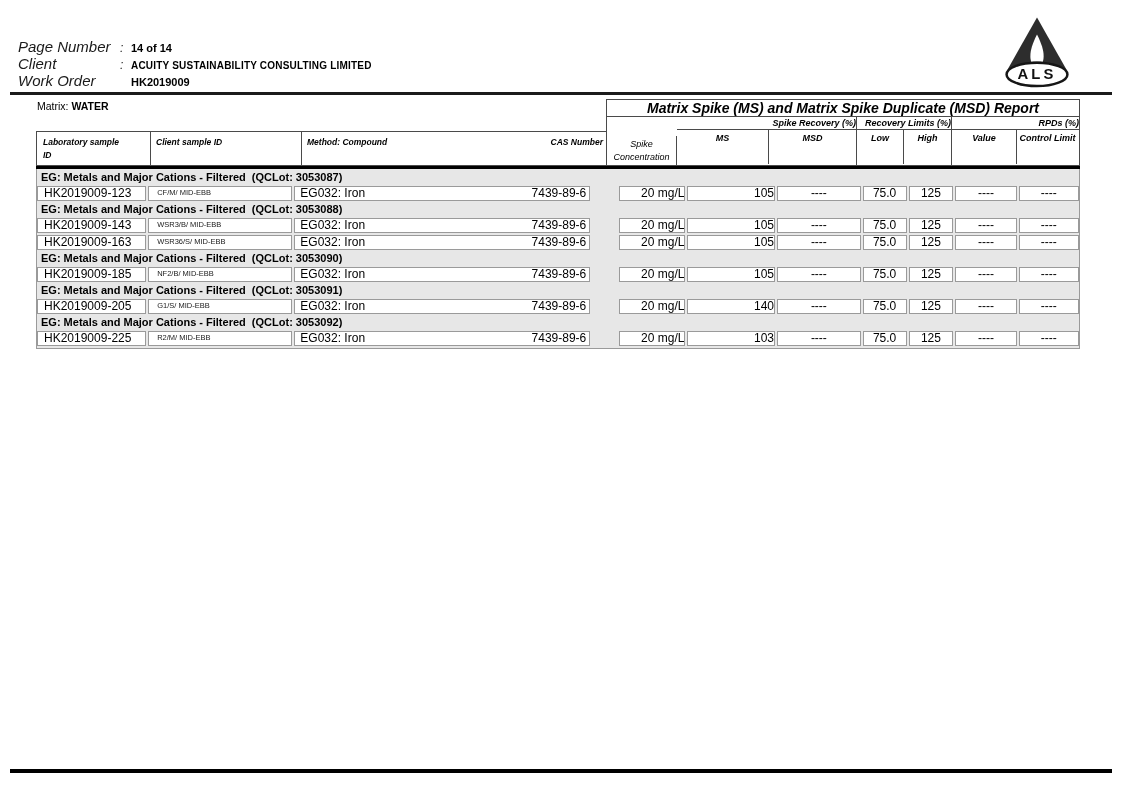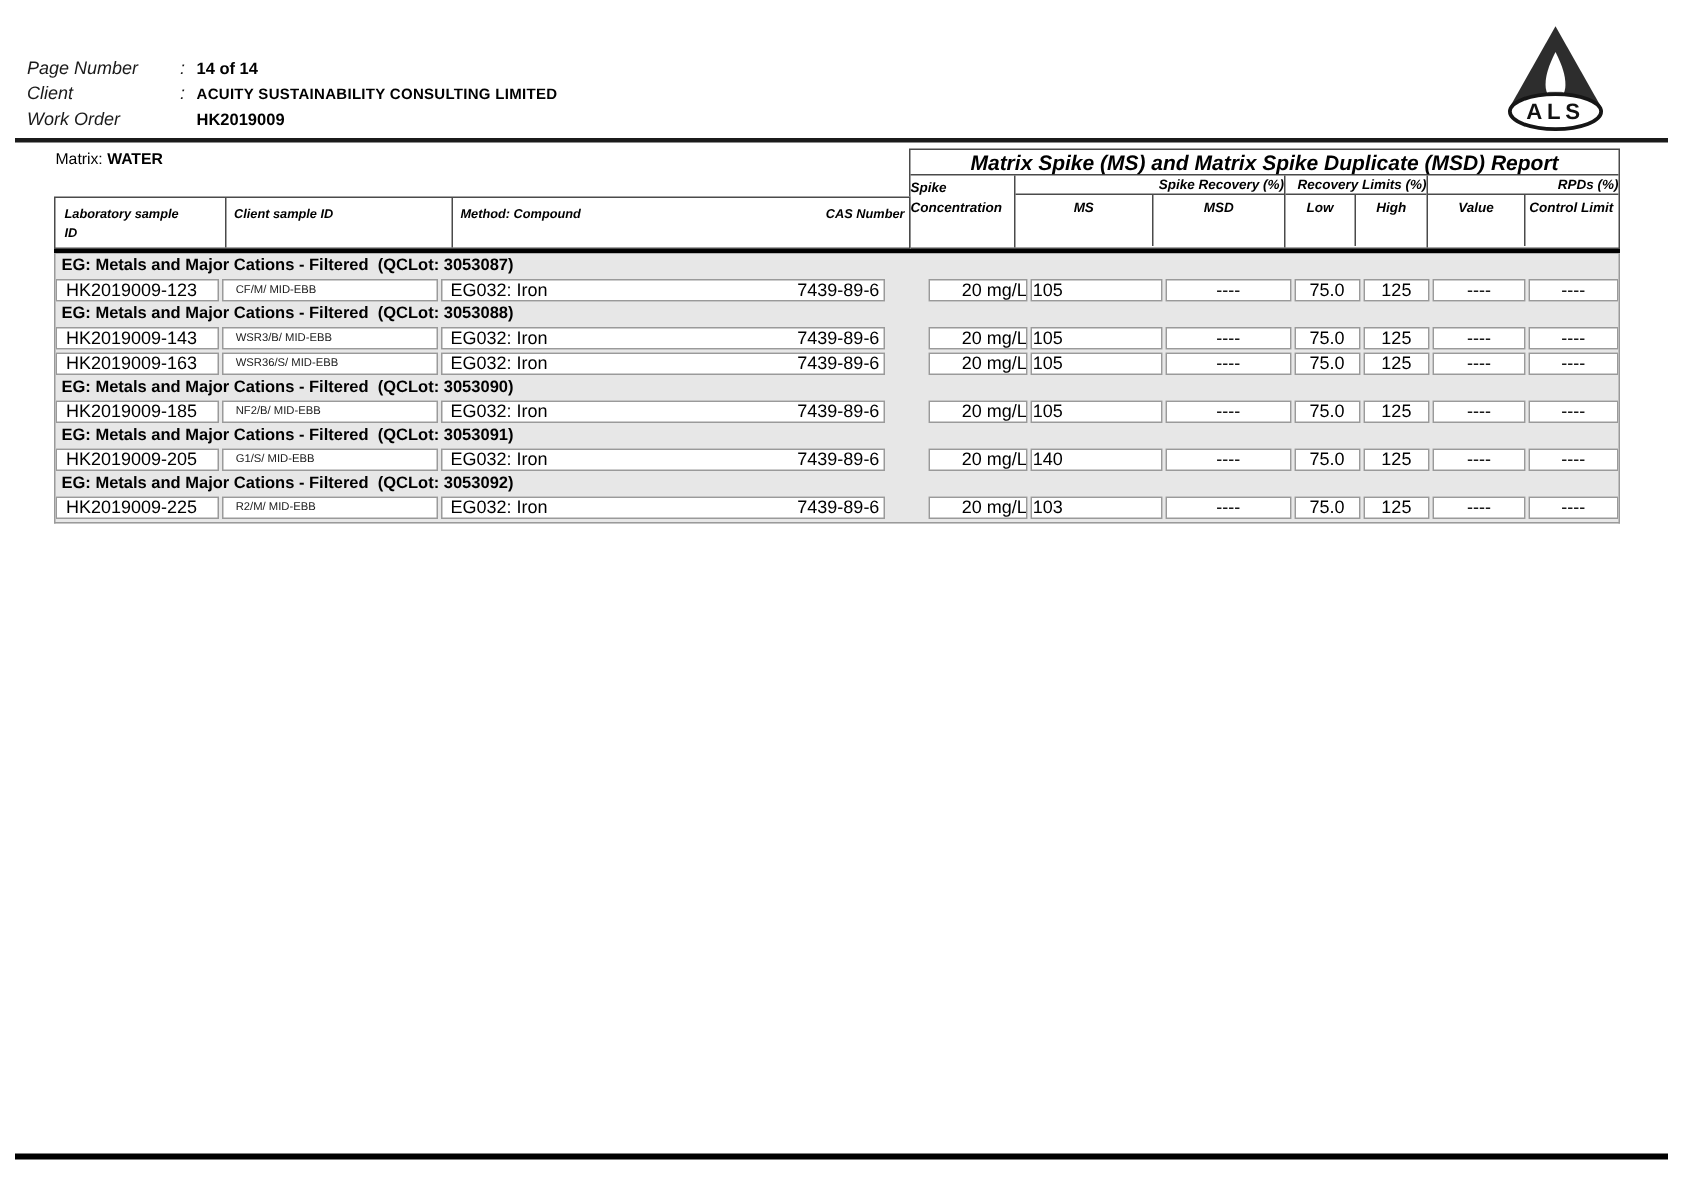--- a/index.html
+++ b/index.html
@@ -2,38 +2,38 @@
 <html><head>
 <meta charset="utf-8">
 <style>
   * { margin:0; padding:0; box-sizing:border-box; }
   body { background:#fff; font-family:"Liberation Sans", sans-serif; }
   .page { position:relative; width:1122px; height:794px; background:#fff; overflow:hidden; }
 
   
   .doc-header { position:absolute; left:18px; top:38px; }
   .kv-row { display:flex; height:17px; align-items:baseline; }
-  .kv-label { width:102px; font-style:italic; font-size:12px; color:#1a1a1a; }
+  .kv-label { width:102px; font-style:italic; font-size:15px; color:#1a1a1a; }
   .kv-colon { width:11px; font-style:italic; font-size:12px; color:#1a1a1a; }
   .kv-value { font-weight:bold; font-size:11px; color:#000;text-align:center; }
   .kv-value.small { font-size:10px; letter-spacing:0.2px; }
 
   .logo { position:absolute; left:998px; top:13px; width:78px; height:76px; }
 
   .rule-top { position:absolute; left:10px; top:92px; width:1102px; height:3px; background:#1b1b1b; }
   .rule-bottom { position:absolute; left:10px; top:769px; width:1102px; height:4px; background:#000; }
 
   .matrix-line { position:absolute; left:37px; top:100px; font-size:10.5px; color:#000; }
   .matrix-line b { font-weight:bold; }
 
   
   .rh-box { position:absolute; left:606px; top:99px; width:474px; height:67px; border:1px solid #4a4a4a; background:#fff; }
   .rh-title { height:17px; line-height:16px; border-bottom:1px solid #4a4a4a; text-align:center; font-weight:bold; font-style:italic; font-size:14px; color:#000; }
   .rh-cols { display:flex; height:48px; }
-  .rh-conc { width:70px; border-right:1px solid #4a4a4a; padding-top:2px; font-weight:bold; font-style:italic; font-size:9px; line-height:13px; }
+  .rh-conc { width:70px; border-right:1px solid #4a4a4a; text-align:center; padding-top:2px; font-weight:normal; font-style:italic; font-size:9px; line-height:13px;margin-top:19px; }
   .rh-group { border-right:1px solid #4a4a4a; }
   .rh-group.last { border-right:none; }
   .rh-group-title { height:13px; line-height:13px; border-bottom:1px solid #4a4a4a; text-align:right; font-weight:bold; font-style:italic; font-size:9px; }
   .rh-sub { display:flex; }
   .rh-sub-cell { padding-top:3px; text-align:center; font-weight:bold; font-style:italic; font-size:9px; border-right:1px solid #4a4a4a; height:34px; }
   .rh-sub-cell.last { border-right:none; }
 
   
   .lh-box { position:absolute; left:36px; top:131px; width:571px; height:35px; border:1px solid #4a4a4a; display:flex; background:#fff; }
   .lh-cell { font-weight:bold; font-style:italic; font-size:8.5px; line-height:13px; padding-top:4px; color:#000; }
@@ -45,21 +45,21 @@
 
   
   .table-body { position:absolute; left:36px; top:169px; width:1044px; background:#e7e7e7; border:1px solid #9a9a9a; border-top:none; padding-bottom:2px; }
   .group-title { height:13px; line-height:13px; margin-top:2px; padding-left:4px; font-weight:bold; font-size:11px; color:#000; white-space:pre; }
   .data-row { display:flex; gap:2px; margin-top:2px; }
   .cell { background:#fff; border:1px solid #9a9a9a; height:15px; line-height:13px; font-size:12px; color:#000; overflow:hidden; }
   .c1 { width:112px; padding-left:6px; }
   .c2 { width:148px; padding-left:8px; font-size:7.5px; line-height:12px; color:#1a1a1a; }
   .c3 { width:304px; display:flex; justify-content:space-between; padding-left:5px; padding-right:3px; }
   .c4 { width:68px; text-align:right;margin-left:27px; }
-  .c5 { width:90px; text-align:left; }
+  .c5 { width:90px; text-align:right; }
   .c6 { width:86px; text-align:center; }
   .c7 { width:45px; text-align:center; }
   .c8 { width:46px; text-align:center; }
   .c9 { width:63px; text-align:center; }
   .c10 { width:62px; text-align:center; }
 </style>
 </head>
 <body>
 
 <div class="page">

